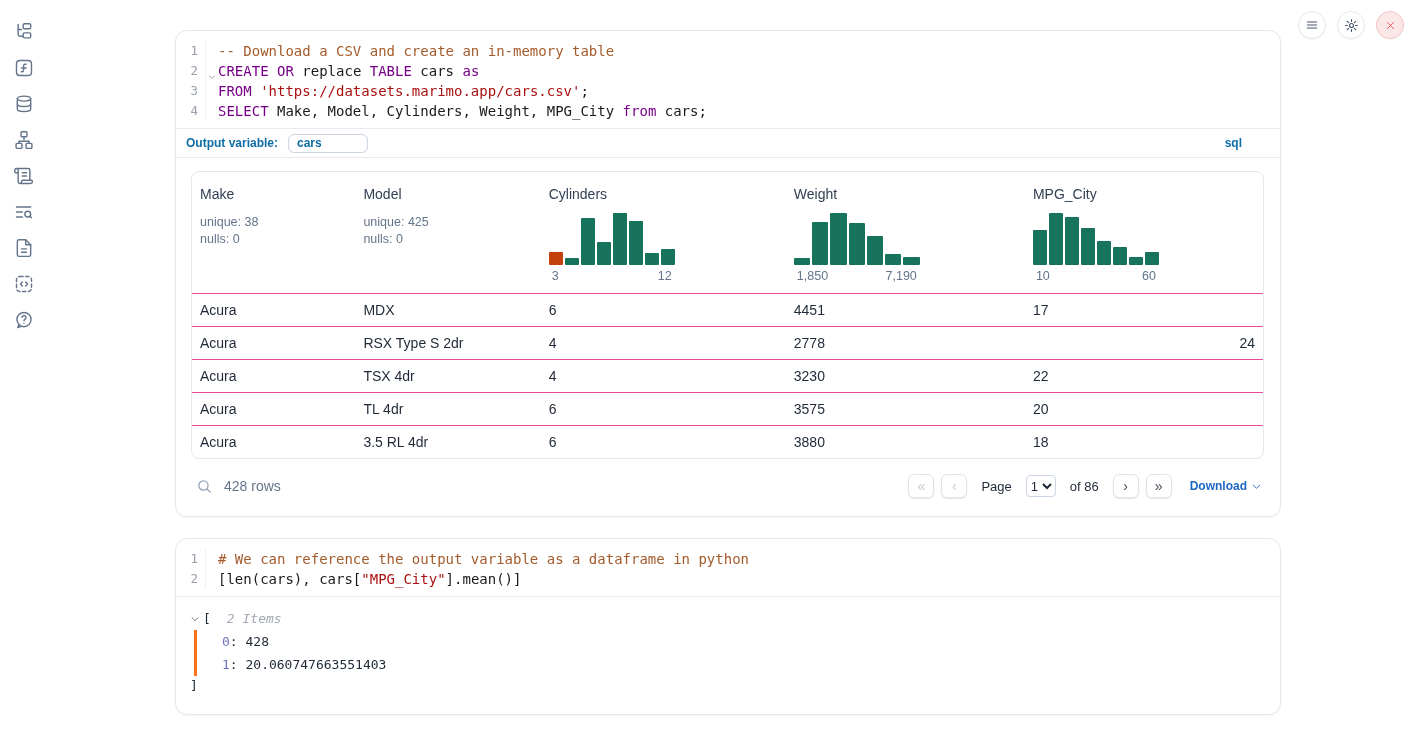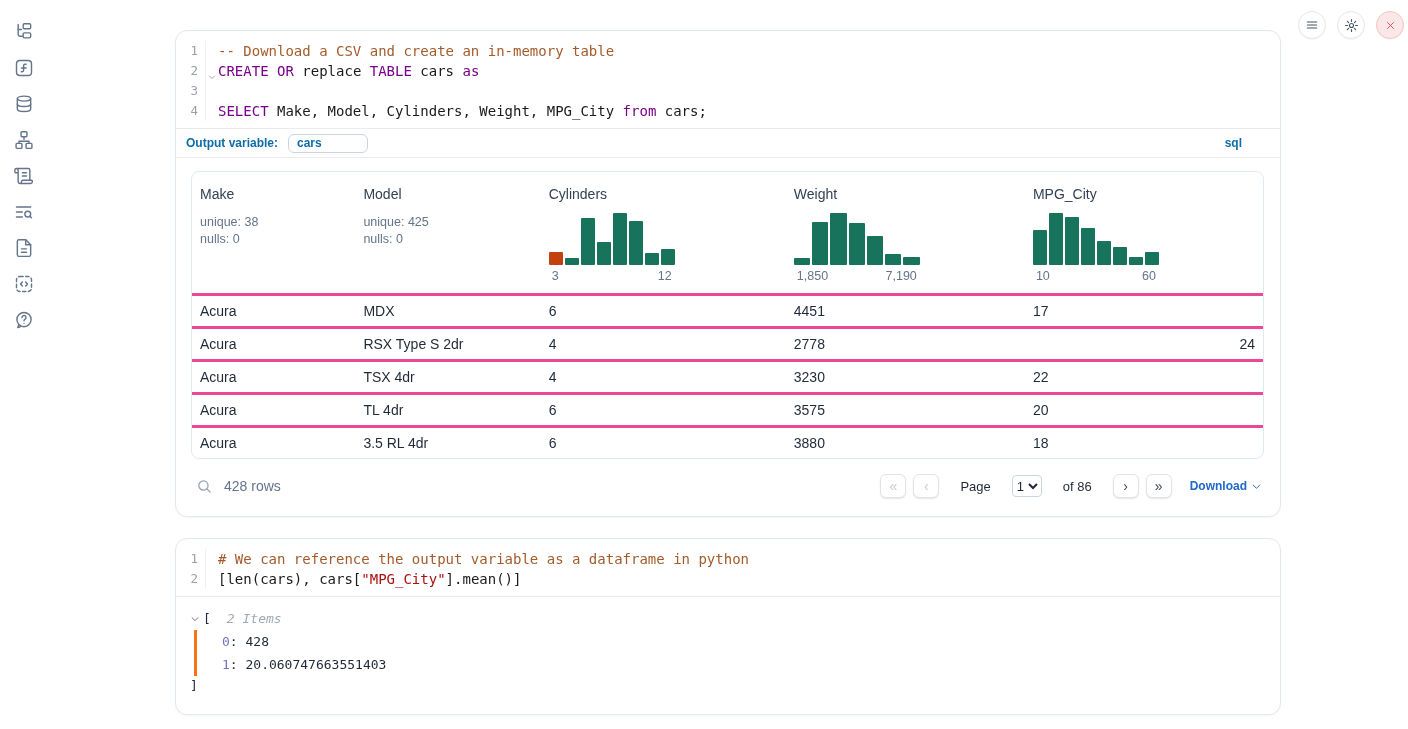--- a/index.html
+++ b/index.html
@@ -50,32 +50,32 @@
   .table-box { border:1px solid #e2e8f0; border-radius:8px; overflow:hidden; }
   .thead { display:flex; padding:14px 0 10px 0; }
   .th { padding:0 8px; }
   .th-name { font-size:14px; color:#334155; }
   .th-stats { margin-top:12px; font-size:12.5px; color:#64748b; line-height:17px; }
   .hist { margin-top:9px; width:126px; cursor:pointer; }
   .hist-bars { display:flex; align-items:flex-end; height:54px; gap:2px; }
   .hist-bar { flex:1; border-radius:1px; }
   .hist-labels { display:flex; justify-content:space-between; font-size:12.5px; color:#64748b;
     margin-top:4px; padding:0 3px; }
-  .tr { display:flex; border-top:3px solid #ec4899; height:33px; align-items:center; cursor:pointer; }
+  .tr { display:flex; border-top:1px solid #ec4899; height:33px; align-items:center; cursor:pointer; }
   .td { padding:0 8px; font-size:14px; color:#1f2937; white-space:nowrap; overflow:hidden; }
 
   .table-footer { display:flex; align-items:center; margin-top:9px; height:36px; padding:0 2px; }
   .search-btn { width:22px; height:22px; display:flex; align-items:center; justify-content:center; cursor:pointer; }
   .row-count { margin-left:9px; font-size:14px; color:#64748b; }
   .pager { margin-left:auto; display:flex; align-items:center; gap:7px; }
   .pg-btn { min-width:26px; height:24px; border:1px solid #e0e4e9; border-radius:6px; background:#fff;
     box-shadow:0 1px 1.5px rgba(0,0,0,.10); font-size:14px; line-height:22px; text-align:center;
     color:#3f4a58; cursor:pointer; padding:0 6px; }
   .pg-btn.disabled { color:#c3cad3; }
-  .pg-label { font-size:13px; color:#1f2937; margin:0 14px; }
+  .pg-label { font-size:13px; color:#1f2937; margin:0 7px; }
   .pg-select { height:22px; border:1px solid #cbd5e1; border-radius:4px; background:#fff;
     font-size:13px; color:#1f2937; }
   .download { margin-left:18px; display:flex; align-items:center; gap:4px;
     color:#2068c8; font-size:12px; font-weight:bold; cursor:pointer; }
   .download svg { stroke:#2068c8; fill:none; stroke-width:2; stroke-linecap:round; }
 
   
   .json-out { padding:14px 16px 18px 14px; font-family:"DejaVu Sans Mono", monospace;
     font-size:13px; color:#1f2937; border-top:1px solid #e8eaee; }
   .json-head { display:flex; align-items:center; }
@@ -194,20 +194,21 @@
           <span class="code-text"><span class="tk-comment">-- Download a CSV and create an in-memory table</span></span>
         </div>
         <div class="code-line">
           <span class="ln">2<span class="fold"><svg width="8" height="8" viewBox="0 0 16 16" fill="none" stroke="#9ca3af" stroke-width="2" stroke-linecap="round">
                 <path d="M3 6l5 5 5-5"></path>
               </svg></span></span>
           <span class="code-text"><span class="tk-kw">CREATE</span><span> </span><span class="tk-kw">OR</span><span> replace </span><span class="tk-kw">TABLE</span><span> cars </span><span class="tk-kw">as</span></span>
         </div>
         <div class="code-line">
           <span class="ln">3</span>
+          <span class="code-text"><span class="tk-kw">FROM</span><span> </span><span class="tk-str">'https://datasets.marimo.app/cars.csv'</span><span>;</span></span>
         </div>
         <div class="code-line">
           <span class="ln">4</span>
           <span class="code-text"><span class="tk-kw">SELECT</span><span> Make, Model, Cylinders, Weight, MPG_City </span><span class="tk-kw">from</span><span> cars;</span></span>
         </div>
       </div>
     <div class="ov-row">
       <span class="ov-label">Output variable:</span>
       <input class="ov-input" value="cars" style="">
       <span class="lang-badge">sql</span>

